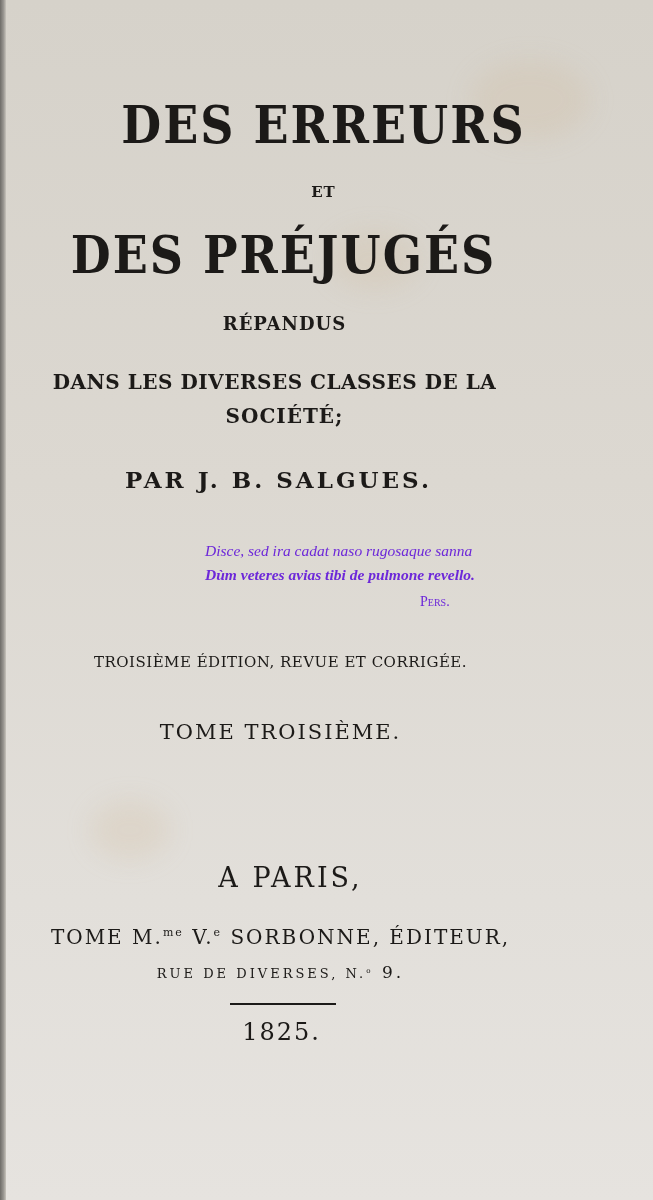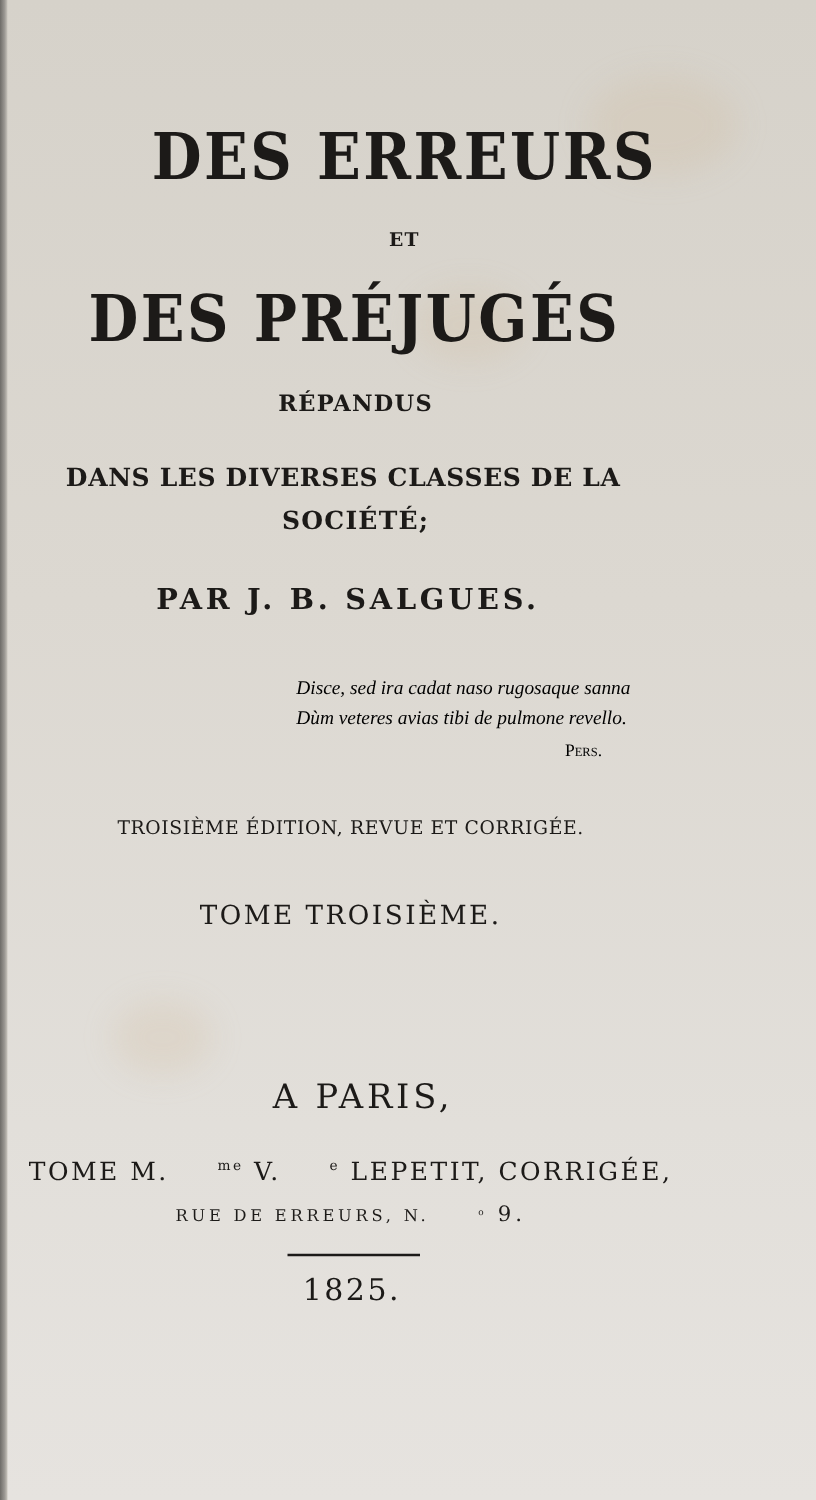--- a/index.html
+++ b/index.html
@@ -18,24 +18,24 @@
     .line {
       position: absolute; left: 0; width: 653px; text-align: center; white-space: nowrap;
     }
     .title-big {
       font-family: "DejaVu Serif", serif; font-weight: bold; font-size: 46px;
       letter-spacing: 2px; transform: scaleY(1.12); transform-origin: center;
     }
     .small-caps { font-weight: bold; }
     .epigraph {
       position: absolute; left: 205px; font-style: italic; font-size: 15.5px;
-      font-family: "Liberation Serif", serif; white-space: nowrap; color: #000000; margin-left: 32px;
+      font-family: "Liberation Serif", serif; white-space: nowrap; color: #6d28d9;
     }
     .rule { position: absolute; left: 230px; width: 106px; height: 2px; background: #1c1a18; top: 1003px; }
-    sup { font-size: 0.55em; vertical-align: 0.7em; margin-left: 39px; }
+    sup { font-size: 0.55em; vertical-align: 0.7em; }
   </style>
 </head>
 <body>
 
 <div class="edge"></div>
 <div class="stain" style="left:470px;top:60px;width:120px;height:80px;"></div>
 <div class="stain" style="left:330px;top:230px;width:90px;height:60px;"></div>
 <div class="stain" style="left:90px;top:800px;width:80px;height:60px;"></div>
 
 <div>
@@ -48,34 +48,34 @@
 
   <div class="line small-caps" style="top:313px;font-size:18px;letter-spacing:1px;left:-42px;">RÉPANDUS</div>
 
   <div class="line small-caps" style="top:370px;font-size:20px;letter-spacing:0.5px;left:-52px;">DANS LES DIVERSES CLASSES DE LA</div>
 
   <div class="line small-caps" style="top:404px;font-size:20px;letter-spacing:1px;left:-42px;">SOCIÉTÉ;</div>
 
   <div class="line small-caps" style="top:466px;font-size:23px;letter-spacing:3px;left:-48px;">PAR J. B. SALGUES.</div>
 
   <div class="epigraph" style="top:542px;">Disce, sed ira cadat naso rugosaque sanna</div>
-  <div class="epigraph" style="top:566px;">Dùm veteres avias tibi de pulmone revello.</div>
+  <div class="epigraph" style="top:566px;font-weight:bold;">Dùm veteres avias tibi de pulmone revello.</div>
   <div class="epigraph" style="top:594px;left:420px;font-style:normal;font-variant:small-caps;font-size:14px;">Pers.</div>
 
   <div class="line" style="top:653px;font-size:15px;letter-spacing:0.5px;left:-46px;">TROISIÈME ÉDITION, REVUE ET CORRIGÉE.</div>
 
   <div class="line" style="top:720px;font-size:21px;letter-spacing:2px;left:-46px;">TOME TROISIÈME.</div>
 
   <div class="line" style="top:862px;font-size:27px;letter-spacing:3px;left:-36px;">A PARIS,</div>
 
   <div class="line" style="top:925px;font-size:20px;letter-spacing:2px;left:-46px;">
-    <span>TOME M.</span><sup>me</sup><span> V.</span><sup>e</sup><span> LEPETIT, CORRIGÉE,</span>
+    <span>TOME M.</span><sup>me</sup><span> V.</span><sup>e</sup><span> SORBONNE, ÉDITEUR,</span>
   </div>
 
   <div class="line" style="top:962px;font-size:13px;letter-spacing:3px;left:-46px;">
-    <span>RUE DE ERREURS, N.</span><sup>o</sup><span style="font-size:17px;"> 9.</span>
+    <span>RUE DE DIVERSES, N.</span><sup>o</sup><span style="font-size:17px;"> 9.</span>
   </div>
 
   <div class="rule"></div>
 
   <div class="line" style="top:1018px;font-size:24px;letter-spacing:2px;left:-45px;">1825.</div>
 
 </div>
 
 </body></html>

